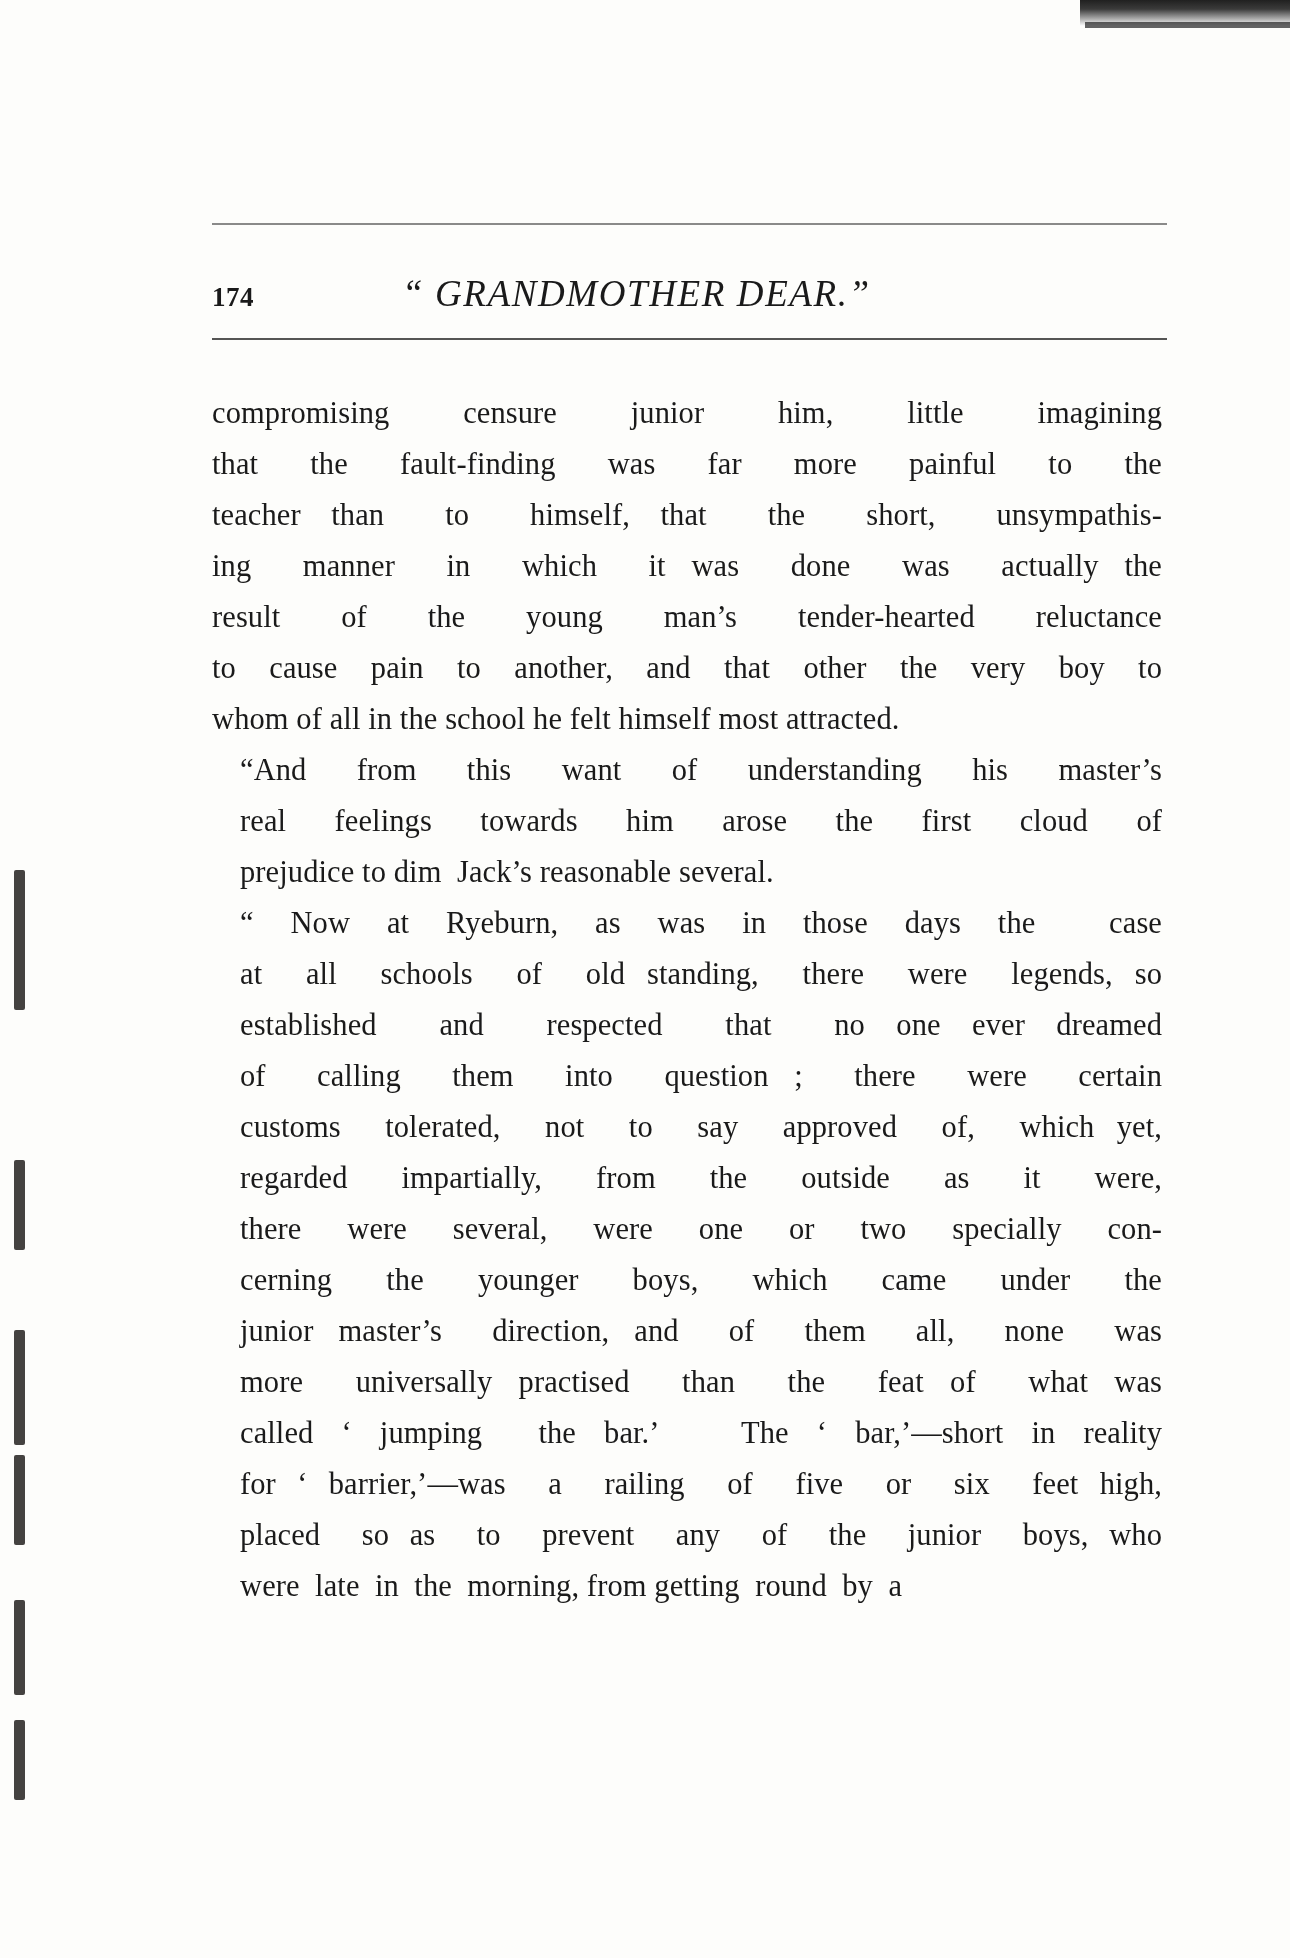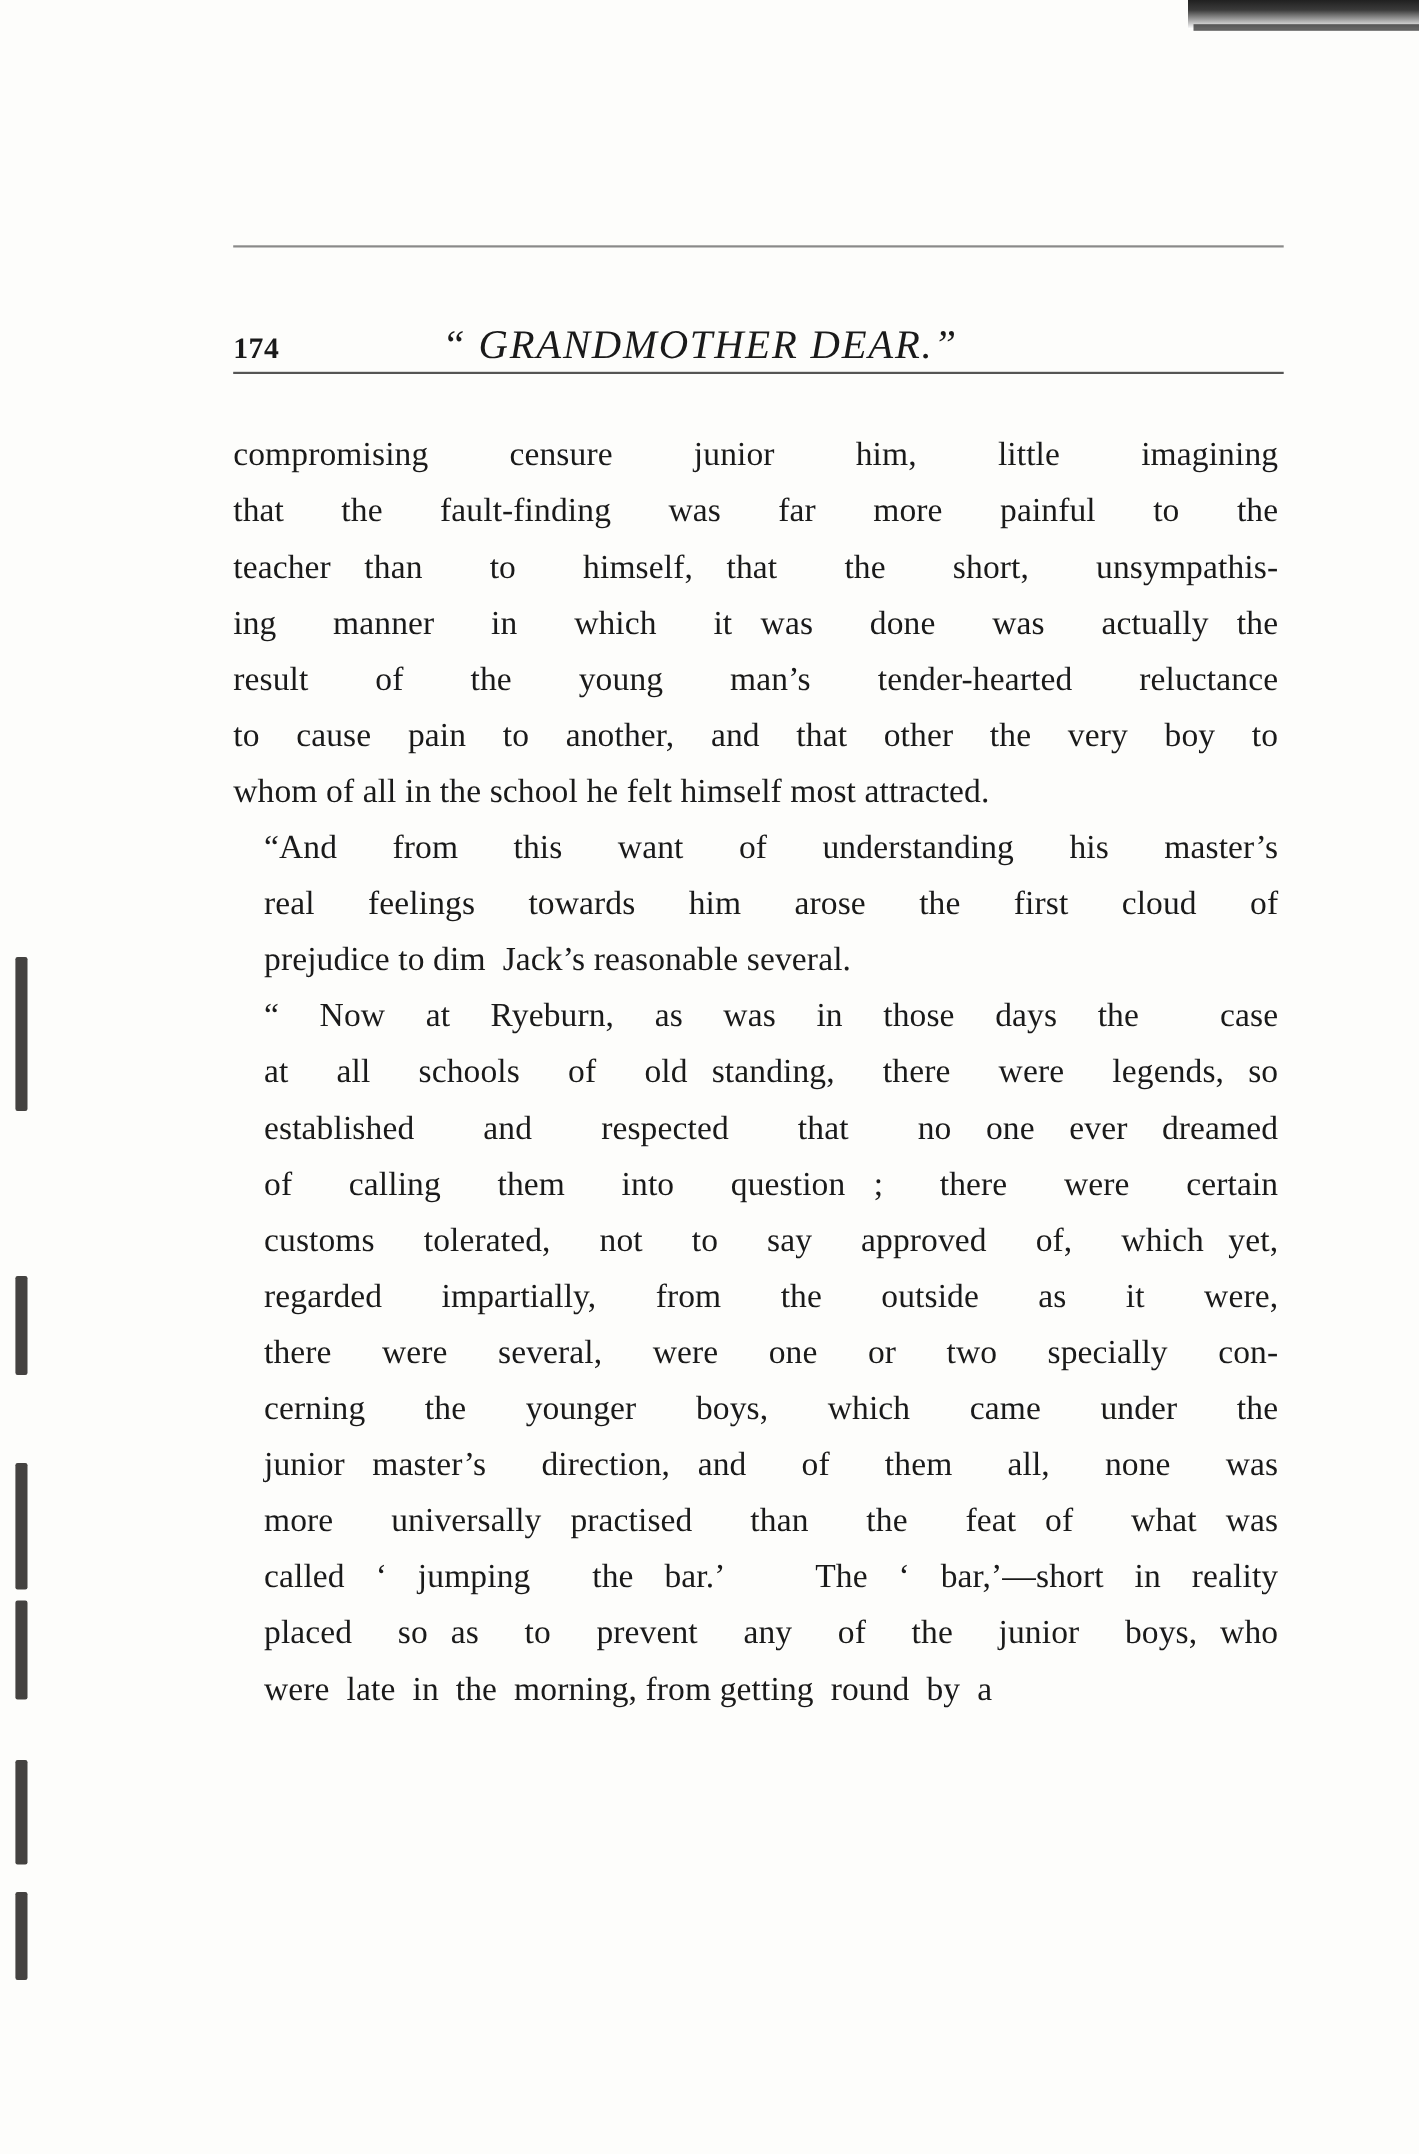--- a/index.html
+++ b/index.html
@@ -75,21 +75,20 @@
   }
 
   .header {
     position: absolute;
     left: 0px;
     top: 272px;
     width: 955px;
     height: 40px;
     display: flex;
     align-items: baseline;
-    margin-top: 20px;
   }
   .folio {
     font-family: "Liberation Serif", serif;
     font-weight: bold;
     font-size: 27px;
     letter-spacing: 0.5px;
     width: 190px;
   }
   .running-head {
     font-family: "Liberation Serif", serif;
@@ -175,19 +174,20 @@
         <span class="ln">at  all  schools  of  old standing,  there  were  legends, so</span>
         <span class="ln">established  and  respected  that  no one ever dreamed</span>
         <span class="ln">of  calling  them  into  question ;  there  were  certain</span>
         <span class="ln">customs  tolerated,  not  to  say  approved  of,  which yet,</span>
         <span class="ln">regarded  impartially,  from  the  outside  as  it  were,</span>
         <span class="ln">there  were  several,  were  one  or  two  specially  con-</span>
         <span class="ln">cerning  the  younger  boys,  which  came  under  the</span>
         <span class="ln">junior master’s  direction, and  of  them  all,  none  was</span>
         <span class="ln">more  universally practised  than  the  feat of  what was</span>
         <span class="ln">called ‘ jumping  the bar.’   The ‘ bar,’—short in reality</span>
+        <span class="ln">for ‘ barrier,’—was  a  railing  of  five  or  six  feet high,</span>
         <span class="ln">placed  so as  to  prevent  any  of  the  junior  boys, who</span>
         <span class="ln last">were  late  in  the  morning, from getting  round  by  a</span>
       </p>
 
     </div>
   </div>
 </div>
 
 </body></html>

